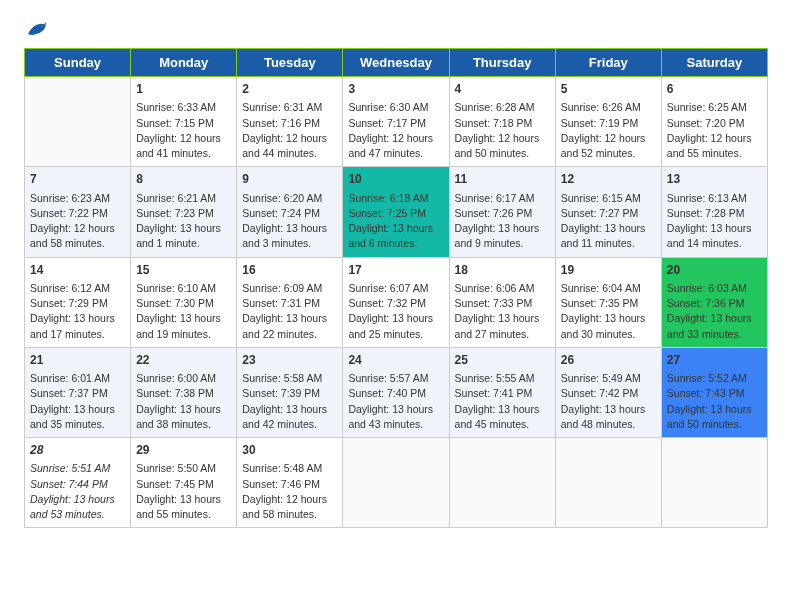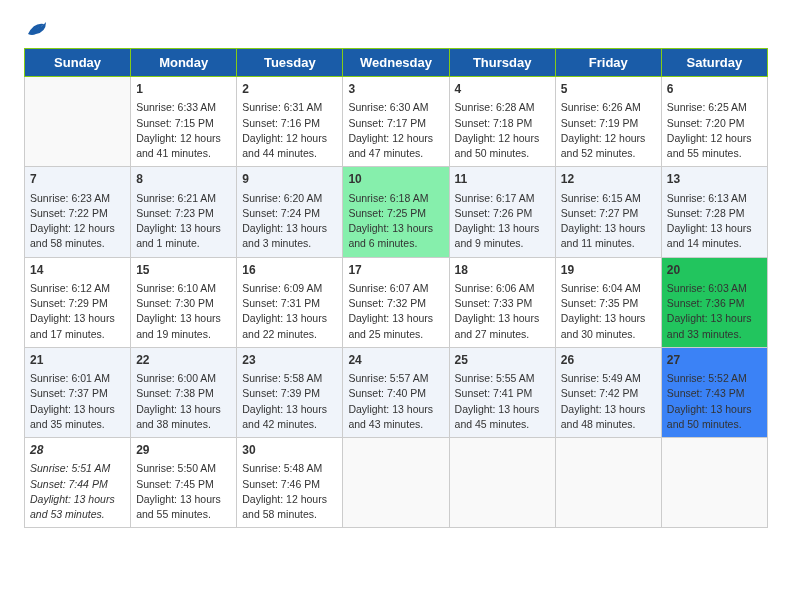--- a/index.html
+++ b/index.html
@@ -198,21 +198,21 @@
           </div>
         </td>
         <td style="background: rgb(240, 244, 250);">
           <div class="cell-content">
             <span class="day-num">9</span>
             <div>Sunrise: 6:20 AM</div>
             <div>Sunset: 7:24 PM</div>
             <div>Daylight: 13 hours and 3 minutes.</div>
           </div>
         </td>
-        <td style="background: #86efac;">
+        <td style="background: #14b8a6;">
           <div class="cell-content">
             <span class="day-num">10</span>
             <div>Sunrise: 6:18 AM</div>
             <div>Sunset: 7:25 PM</div>
             <div>Daylight: 13 hours and 6 minutes.</div>
           </div>
         </td>
         <td style="background: rgb(240, 244, 250);">
           <div class="cell-content">
             <span class="day-num">11</span>

